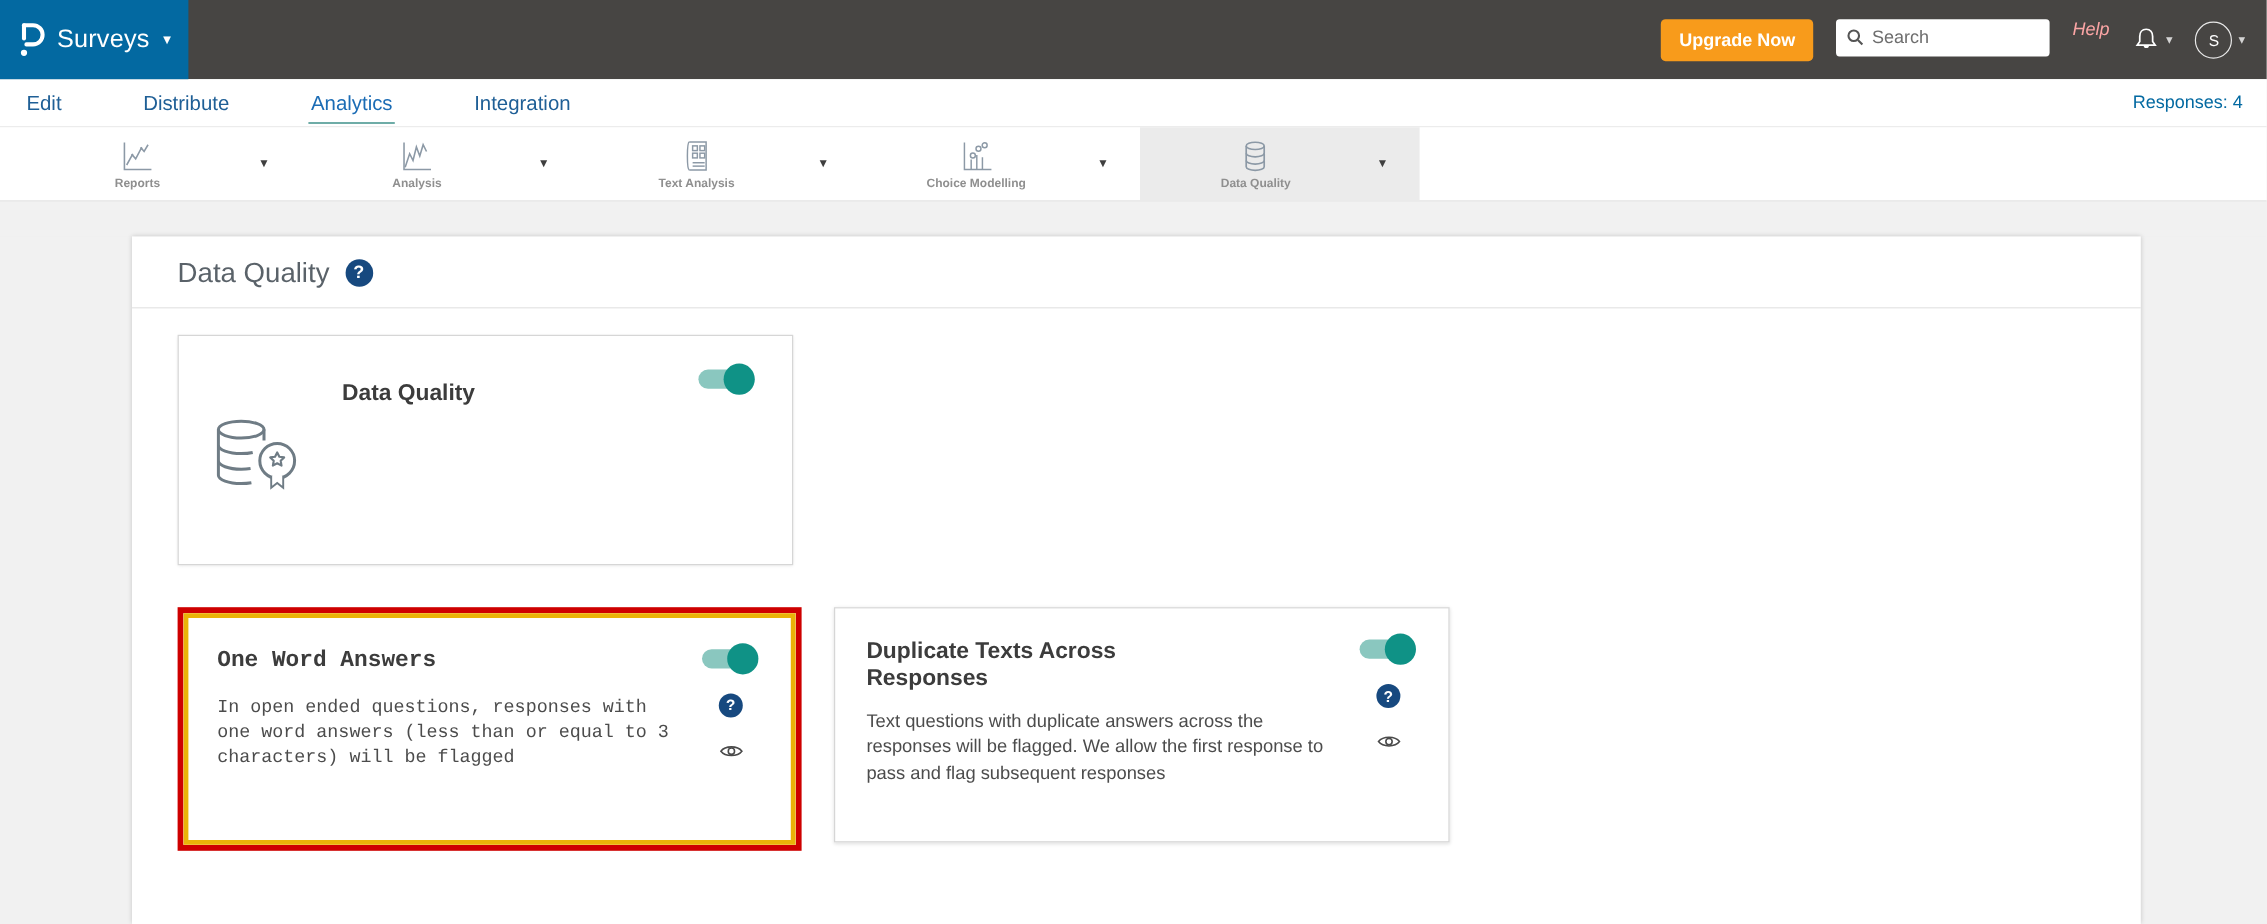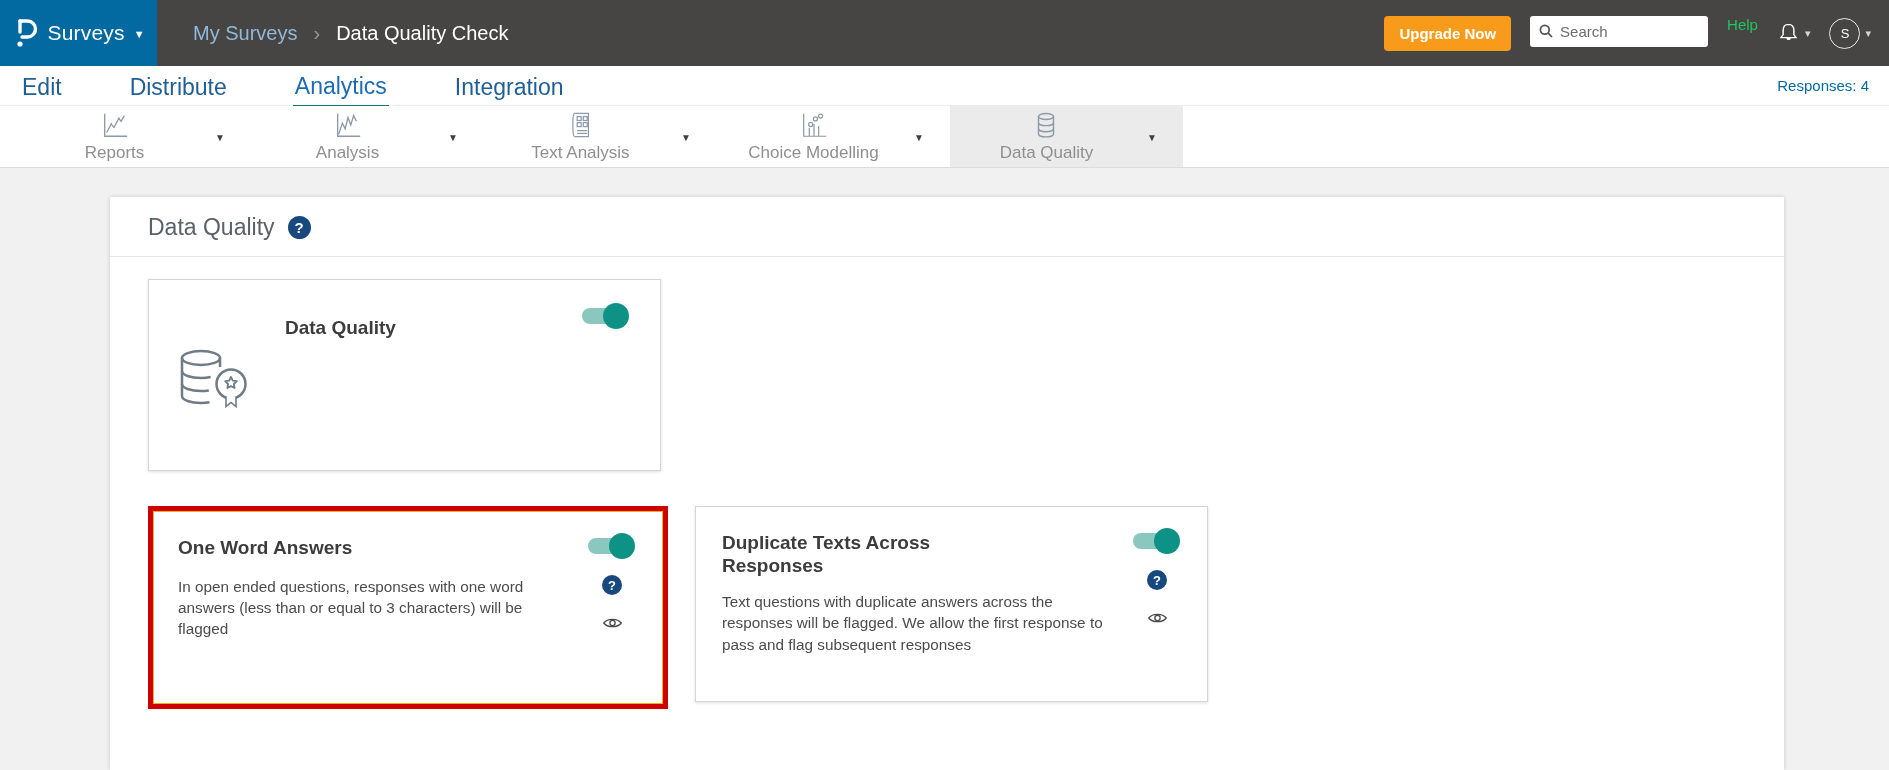--- a/index.html
+++ b/index.html
@@ -20,43 +20,43 @@
   .topbar-right { margin-left:auto; display:flex; gap:19px; padding-right:18px; }
   .upgrade-btn { background:#F89B1B; color:#fff; border:none; border-radius:4px;
                  font-size:15px; font-weight:700; padding:9px 15px; cursor:pointer;
                  font-family:inherit; }
   .searchbox { background:#fff; border-radius:3px; width:178px; height:31px;
                display:flex; align-items:center; padding:0 8px; gap:6px; }
   .searchbox svg { flex-shrink:0; }
   .searchbox input { border:none; outline:none; width:100%; font-size:15px; color:#14532d;
                      font-family:inherit; background:transparent; }
   .searchbox input::placeholder { color:#6e6e6e; }
-  .help-link { color:#22c55e; font-size:15px; cursor:pointer; }
+  .help-link { color:#fca5a5; font-size:15px; cursor:pointer;font-style:italic; }
   .bell-wrap, .avatar-wrap { display:flex; align-items:center; gap:5px; cursor:pointer; }
   .mini-caret { color:#d4d4d4; font-size:11px; }
   .avatar { width:31px; height:31px; border:1.5px solid #e9e9e9; border-radius:50%;
             color:#fff; font-size:13px; display:flex; align-items:center; justify-content:center; }
 
   
   .nav-row { height:39px; background:#fff; display:flex; align-items:center; padding:0 20px; }
-  .nav-item { color:#1f5f96; font-size:23px; margin-right:64px; cursor:pointer;
+  .nav-item { color:#1f5f96; font-size:17px; margin-right:64px; cursor:pointer;
               padding:8px 2px 5px; }
   .nav-item.active { color:#1b6cb5; border-bottom:1px solid #0f766e; }
   .nav-responses { margin-left:auto; color:#0369a1; font-size:15px; }
 
   
   .toolbar { height:63px; background:#fff; border-top:1px solid #ececec;
              border-bottom:1px solid #dcdcdc; display:flex; padding-left:18px; }
   .tb-item { width:233px; height:100%; position:relative; display:flex; align-items:center;
              justify-content:center; cursor:pointer; }
   .tb-item.active { background:#ebebeb; }
   .tb-center { display:flex; flex-direction:column; align-items:center; gap:3px;
                transform:translateX(-20px); }
   .tb-icon { width:30px; height:30px; display:block; }
-  .tb-label { color:#8f8f8f; font-size:17px; }
+  .tb-label { color:#8f8f8f; font-size:10px;font-weight:bold; }
   .tb-caret { position:absolute; right:26px; top:50%; transform:translateY(-50%);
               font-size:10px; color:#3f3f3f; }
 
   
   .page-band { height:29px; background:#f1f1f1; }
   .panel { margin-left:110px; width:1674px; min-height:573px; background:#fff;
            box-shadow:0 0 4px rgba(0,0,0,.18); }
   .panel-title-row { display:flex; align-items:center; gap:13px; padding:17px 38px 15px;
                      border-bottom:1px solid #e4e4e4; }
   .panel-title { color:#5a6269; font-size:23px; font-weight:400; }
@@ -71,22 +71,22 @@
   .card-heading { color:#3c3c3c; font-size:19px; font-weight:700; line-height:1.22; }
   .card-desc { color:#4c4c4c; font-size:15.3px; line-height:1.38; }
 
   .card-dq { width:513px; height:192px; padding:24px 26px; display:flex; margin-bottom:35px; }
   .dq-icon { width:84px; height:76px; margin:40px 26px 0 0; flex-shrink:0; }
   .card-dq .card-heading { margin-top:12px; margin-bottom:15px; }
   .card-dq .card-desc { width:336px; }
 
   .cards-row { display:flex; gap:27px; }
   .red-wrap { border:5px solid #CE0000; width:520px; height:203px; }
-  .card-ow { width:100%; height:100%; border:1px solid #eab308; box-shadow:none;
-             padding:24px 24px; }
+  .card-ow { width:100%; height:100%; border:4px solid #eab308; box-shadow:none;
+             padding:24px 24px;font-family:Liberation Mono, monospace; }
   .card-ow .card-heading { margin-bottom:17px; }
   .card-ow .card-desc { width:392px; }
 
   .card-dup { width:513px; height:196px; padding:24px 26px; }
   .card-dup .card-heading { width:225px; margin-bottom:14px; }
   .card-dup .card-desc { width:398px; }
 
   .right-rail { position:absolute; top:26px; right:26px; display:flex; flex-direction:column;
                 align-items:center; gap:21px; }
   .card-dq .right-rail { flex-direction:row; top:28px; right:30px; }
@@ -104,25 +104,20 @@
 
 <div class="topbar">
   <div class="brand">
     <svg class="brand-logo" viewBox="0 0 26 32" fill="none">
       <path d="M8 4 h7.5 a8 8 0 0 1 0 16 h-5.5" stroke="#fff" stroke-width="3.4" stroke-linecap="round"></path>
       <line x1="8" y1="4" x2="8" y2="15" stroke="#fff" stroke-width="3.4" stroke-linecap="round"></line>
       <circle cx="8" cy="27" r="2.6" fill="#fff"></circle>
     </svg>
     <span class="brand-label">Surveys</span>
     <span class="brand-caret">▼</span>
-  </div>
-  <div class="breadcrumb">
-    <span class="bc-parent">My Surveys</span>
-    <span class="bc-sep">›</span>
-    <span class="bc-current">Data Quality Check</span>
   </div>
   <div class="topbar-right">
     <button class="upgrade-btn">Upgrade Now</button>
     <div class="searchbox">
       <svg width="16" height="16" viewBox="0 0 20 20" fill="none" stroke="#555" stroke-width="2.2">
         <circle cx="8.5" cy="8.5" r="5.5"></circle>
           <line x1="12.8" y1="12.8" x2="17.5" y2="17.5"></line>
       </svg>
       <input type="text" placeholder="Search" style="">
     </div>

